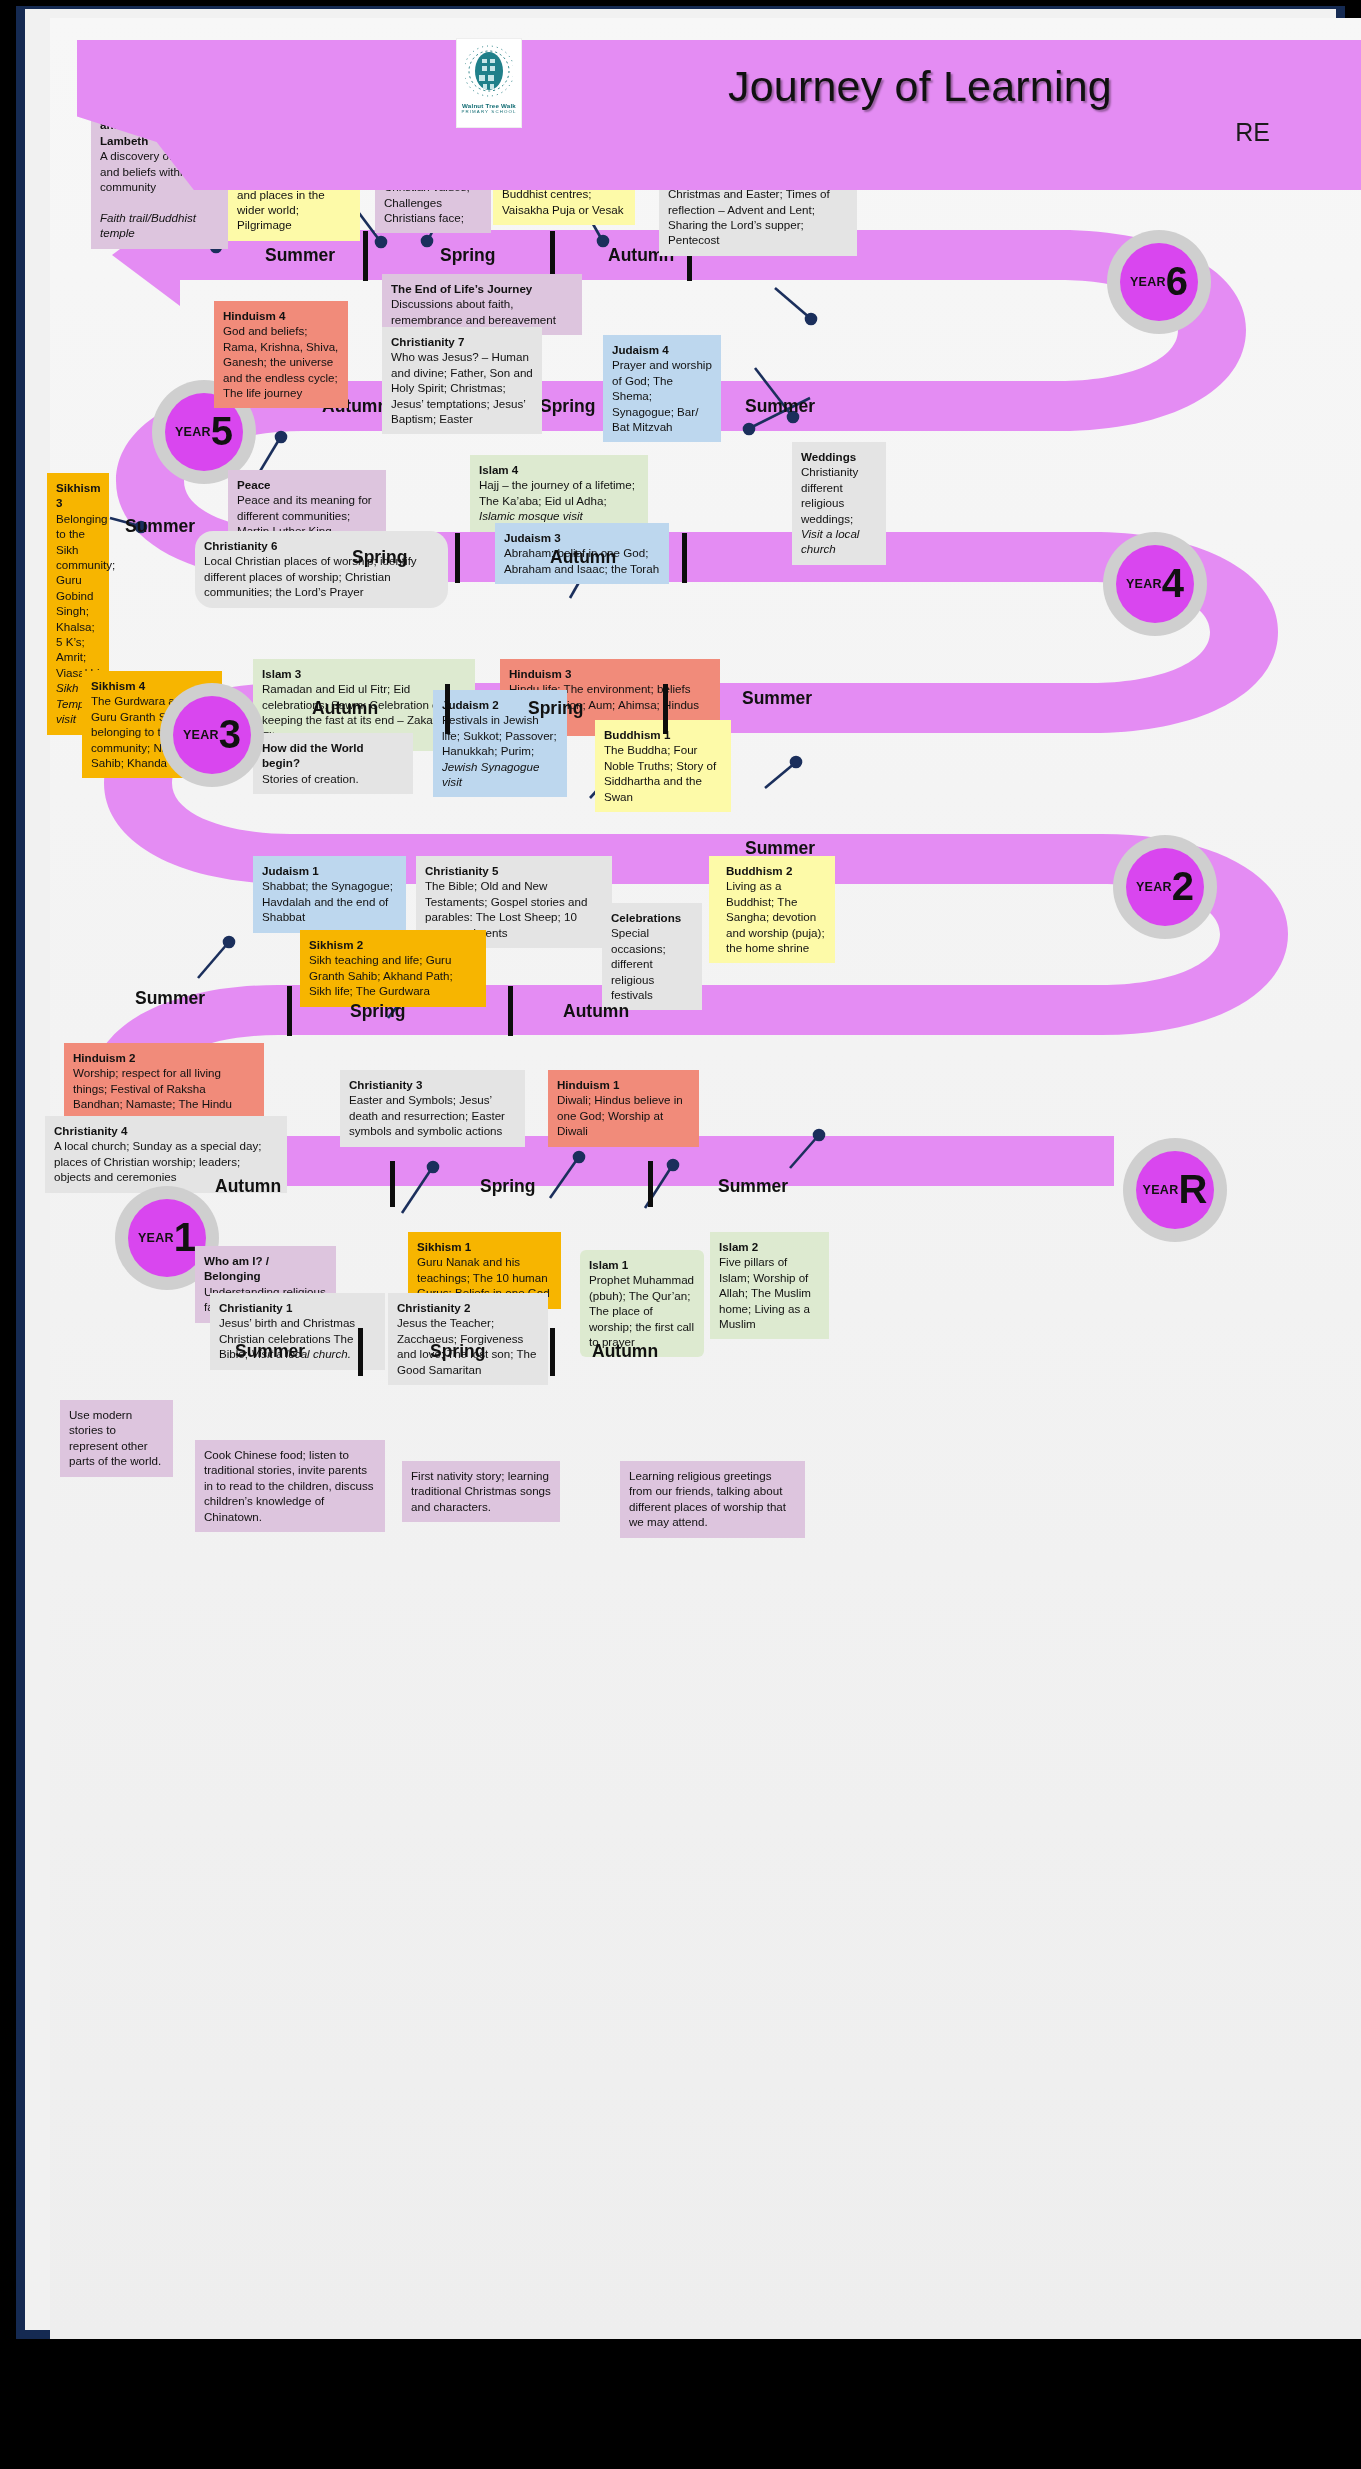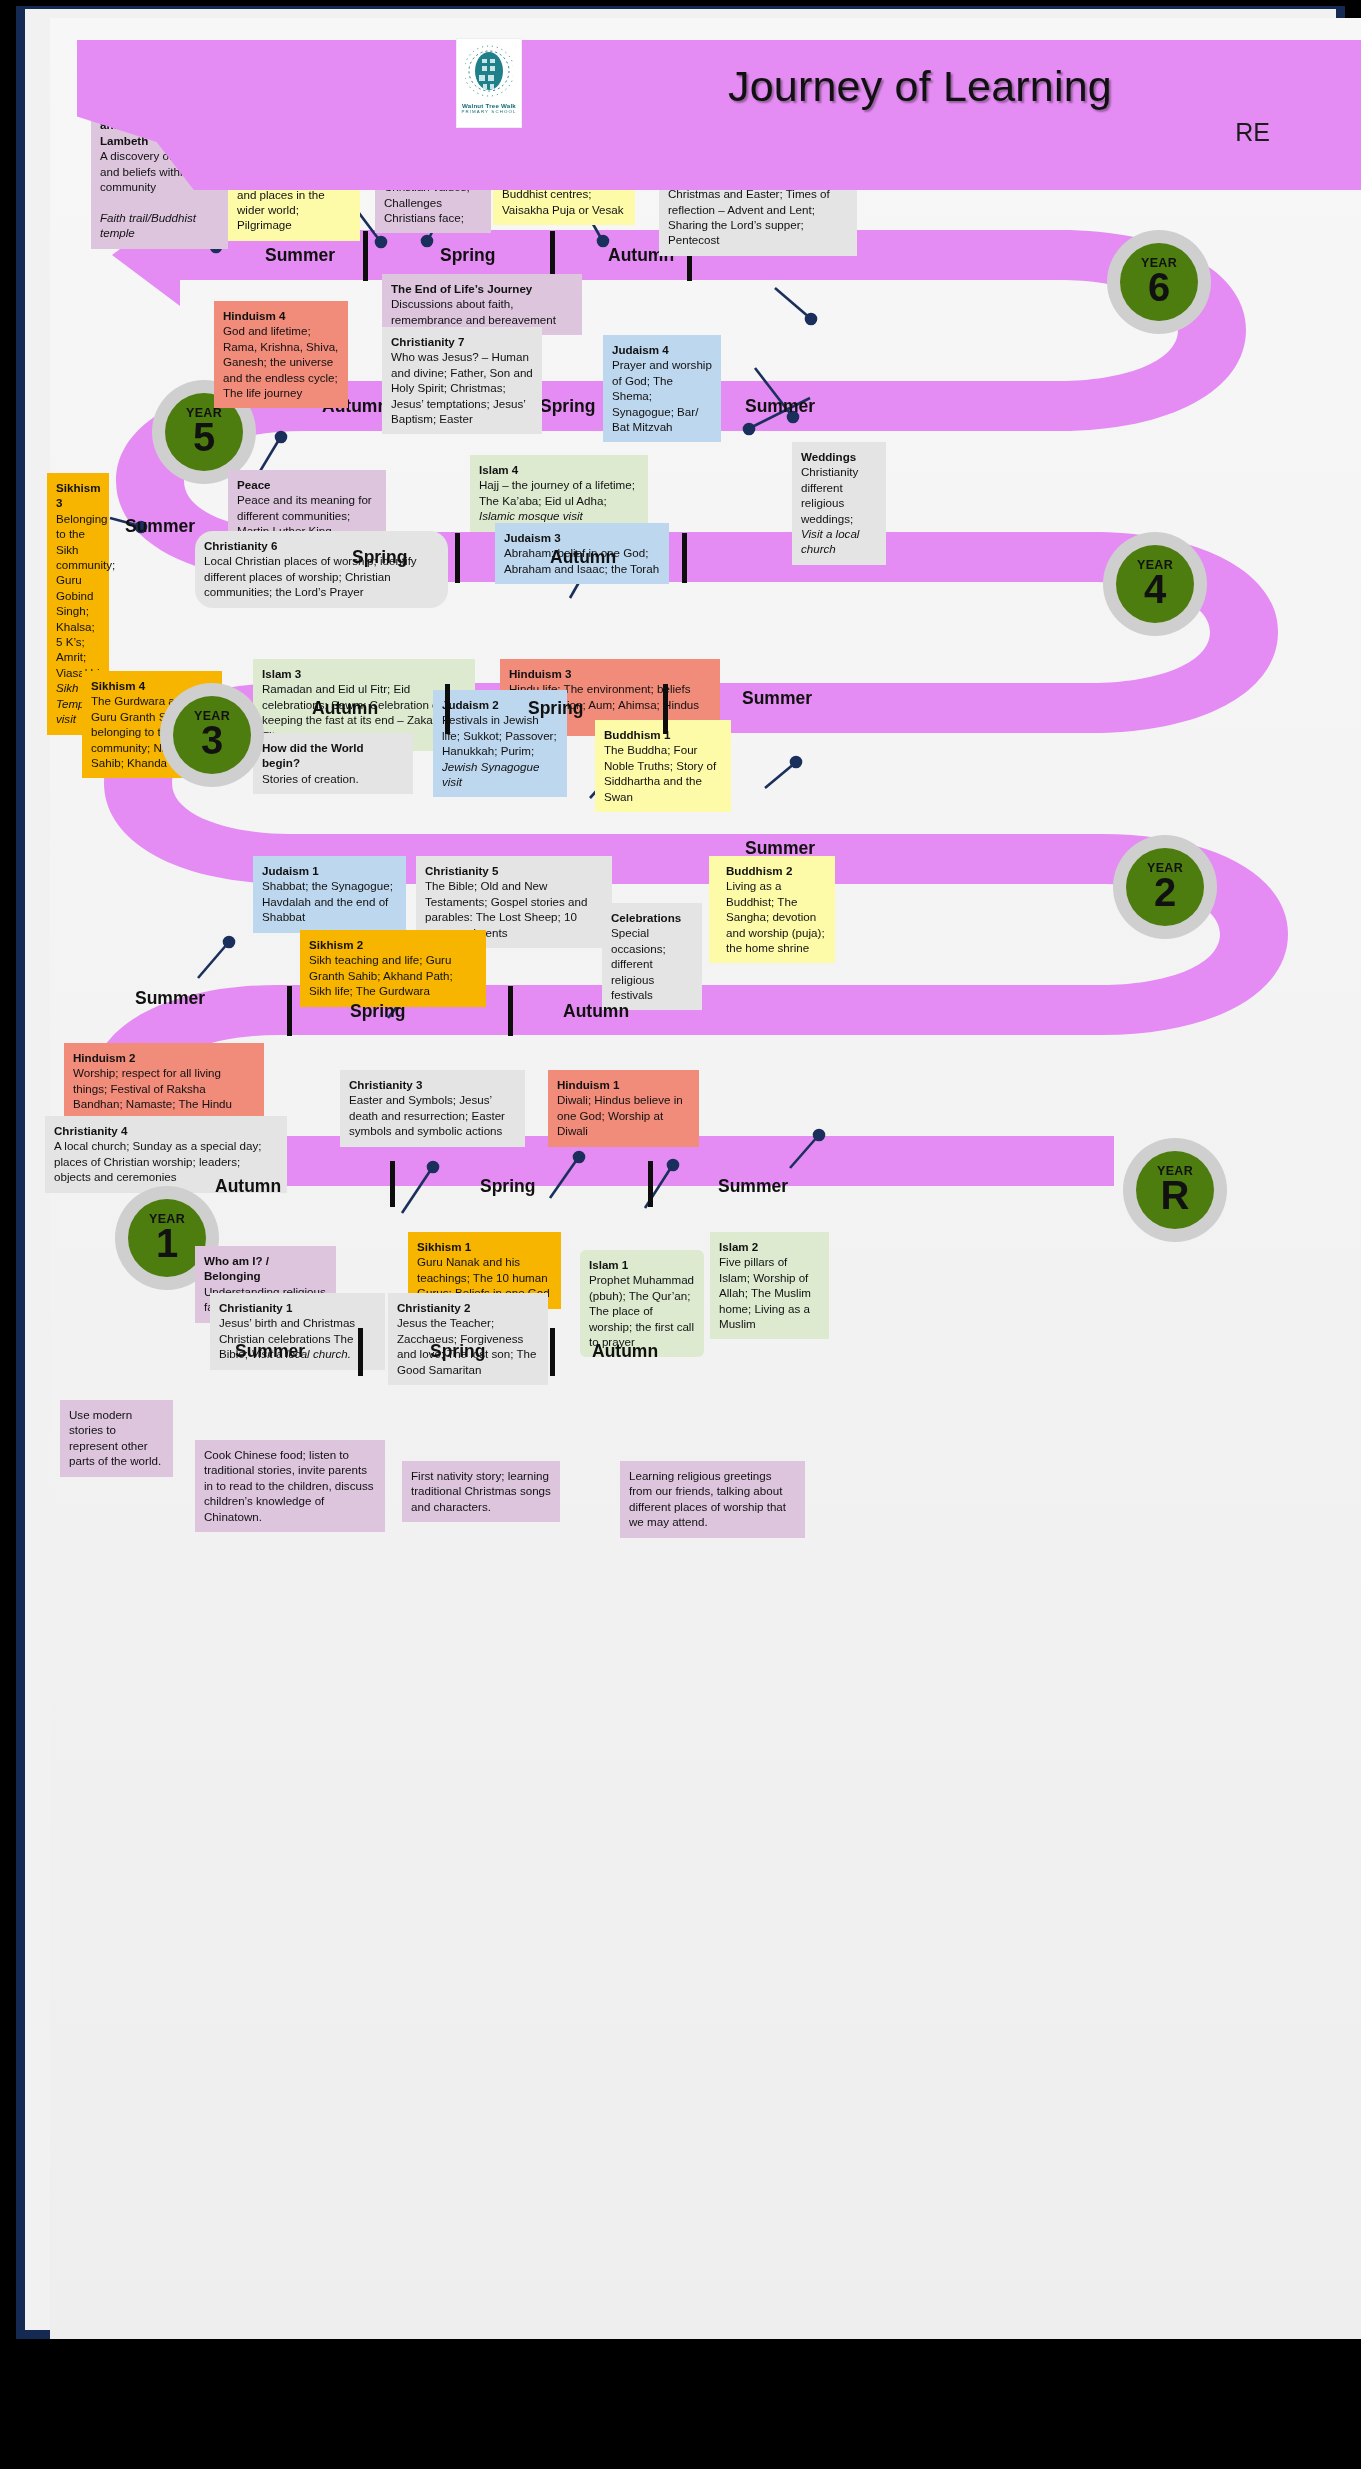--- a/index.html
+++ b/index.html
@@ -52,22 +52,22 @@
   .logo .l1 { font-size:6.2px; color:#0f6b72; font-weight:bold; letter-spacing:.2px; margin-top:1px;}
   .logo .l2 { font-size:4.4px; color:#0f6b72; letter-spacing:1.1px; }
 
   
   .year {
     position:absolute; width:104px; height:104px; border-radius:50%;
     background:#cfcfcf; display:flex; align-items:center; justify-content:center;
     box-shadow: 0 0 0 0 rgba(0,0,0,0);
   }
   .year .inner {
-    width:78px; height:78px; border-radius:50%; background:#4d7c0f;
-    display:flex; flex-direction:column; align-items:center; justify-content:center;
+    width:78px; height:78px; border-radius:50%; background:#d946ef;
+    display:flex; align-items:center; justify-content:center;
     line-height:1;
   }
   .year .lab { font-size:12.5px; font-weight:bold; color:#111; letter-spacing:.3px; }
   .year .num { font-size:40px; font-weight:bold; color:#111; margin-top:-2px; }
 
   
   .season {
     position:absolute; font-size:17.5px; font-weight:bold; color:#111;
     white-space:nowrap;
   }
@@ -232,21 +232,21 @@
       <div class="season" style="left:695px;top:378px;">Summer</div>
       <div class="divider" style="left:392px;top:364px;height:50px;"></div>
       <div class="divider" style="left:610px;top:364px;height:50px;"></div>
 
       <div class="box bx-lilac" style="left:332px;top:256px;width:200px;">
         <span class="t">The End of Life’s Journey</span>
         <span>Discussions about faith, remembrance and bereavement</span>
       </div>
       <div class="box bx-pink" style="left:164px;top:283px;width:134px;">
         <span class="t">Hinduism 4</span>
-        <span>God and lifetime; Rama, Krishna, Shiva, Ganesh; the universe and the endless cycle; The life journey</span>
+        <span>God and beliefs; Rama, Krishna, Shiva, Ganesh; the universe and the endless cycle; The life journey</span>
       </div>
       <div class="box bx-grey" style="left:332px;top:309px;width:160px;">
         <span class="t">Christianity 7</span>
         <span>Who was Jesus? – Human and divine; Father, Son and Holy Spirit; Christmas; Jesus’ temptations; Jesus’ Baptism; Easter</span>
       </div>
       <div class="box bx-blue" style="left:553px;top:317px;width:118px;">
         <span class="t">Judaism 4</span>
         <span>Prayer and worship of God; The Shema; Synagogue; Bar/ Bat Mitzvah</span>
       </div>
       <div class="box bx-grey" style="left:742px;top:424px;width:94px;">

